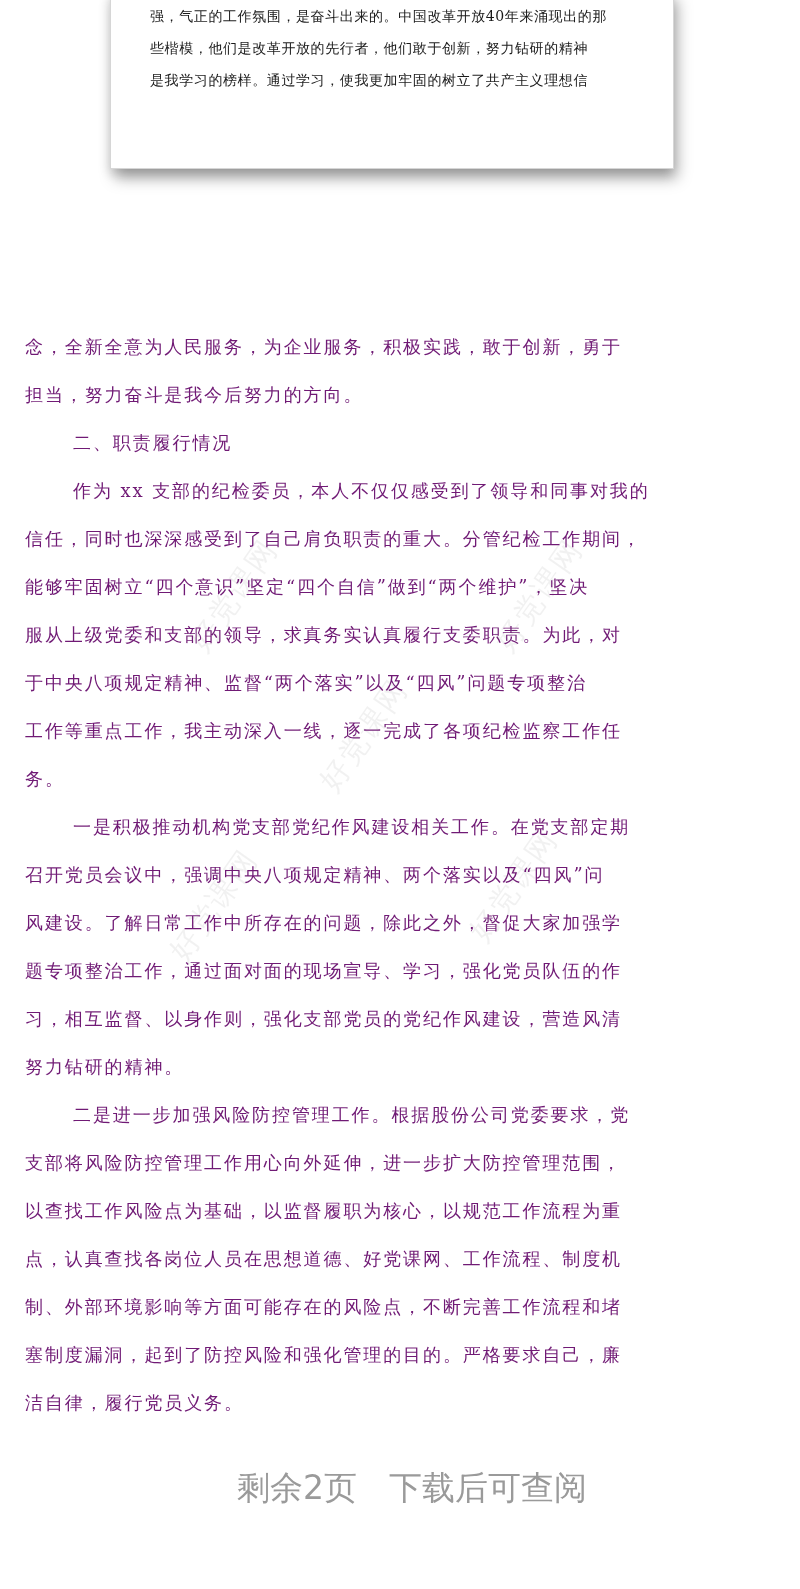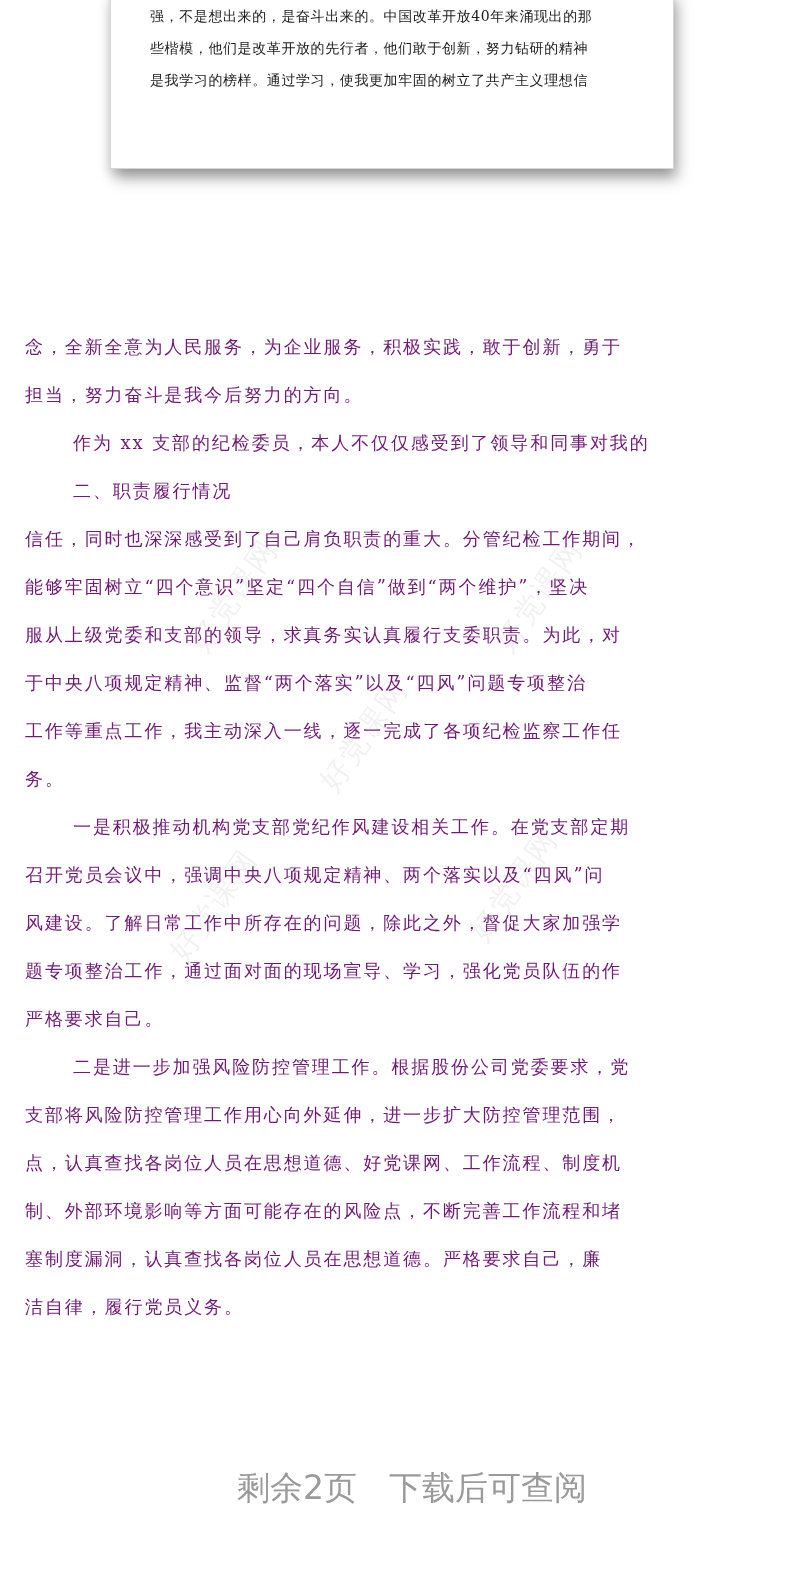--- a/index.html
+++ b/index.html
@@ -71,51 +71,53 @@
     color: #9a9a9a;
     letter-spacing: 0px;
   }
   .footer span + span { margin-left: 32px; }
 </style>
 </head>
 <body>
 
 <div class="card">
   <div class="card-lines">
-    <div class="card-line">强，不是想出来的，是奋斗出来的。中国改革开放40年来涌现出的那</div>
+    <div class="card-line">强，气正的工作氛围，是奋斗出来的。中国改革开放40年来涌现出的那</div>
     <div class="card-line">些楷模，他们是改革开放的先行者，他们敢于创新，努力钻研的精神</div>
     <div class="card-line">是我学习的榜样。通过学习，使我更加牢固的树立了共产主义理想信</div>
   </div>
 </div>
 
 <div class="watermark" style="left:170px; top:575px;">好党课网</div>
 <div class="watermark" style="left:475px; top:575px;">好党课网</div>
 <div class="watermark" style="left:300px; top:715px;">好党课网</div>
 <div class="watermark" style="left:150px; top:885px;">好党课网</div>
 <div class="watermark" style="left:450px; top:865px;">好党课网</div>
 
 <div class="main">
   <div class="line">念，全新全意为人民服务，为企业服务，积极实践，敢于创新，勇于</div>
   <div class="line">担当，努力奋斗是我今后努力的方向。</div>
+  <div class="line indent">二、职责履行情况</div>
   <div class="line indent">作为 xx 支部的纪检委员，本人不仅仅感受到了领导和同事对我的</div>
-  <div class="line indent">二、职责履行情况</div>
   <div class="line">信任，同时也深深感受到了自己肩负职责的重大。分管纪检工作期间，</div>
   <div class="line">能够牢固树立“四个意识”坚定“四个自信”做到“两个维护”，坚决</div>
   <div class="line">服从上级党委和支部的领导，求真务实认真履行支委职责。为此，对</div>
   <div class="line">于中央八项规定精神、监督“两个落实”以及“四风”问题专项整治</div>
   <div class="line">工作等重点工作，我主动深入一线，逐一完成了各项纪检监察工作任</div>
   <div class="line">务。</div>
   <div class="line indent">一是积极推动机构党支部党纪作风建设相关工作。在党支部定期</div>
   <div class="line">召开党员会议中，强调中央八项规定精神、两个落实以及“四风”问</div>
   <div class="line">风建设。了解日常工作中所存在的问题，除此之外，督促大家加强学</div>
   <div class="line">题专项整治工作，通过面对面的现场宣导、学习，强化党员队伍的作</div>
-  <div class="line">严格要求自己。</div>
+  <div class="line">习，相互监督、以身作则，强化支部党员的党纪作风建设，营造风清</div>
+  <div class="line">努力钻研的精神。</div>
   <div class="line indent">二是进一步加强风险防控管理工作。根据股份公司党委要求，党</div>
   <div class="line">支部将风险防控管理工作用心向外延伸，进一步扩大防控管理范围，</div>
+  <div class="line">以查找工作风险点为基础，以监督履职为核心，以规范工作流程为重</div>
   <div class="line">点，认真查找各岗位人员在思想道德、好党课网、工作流程、制度机</div>
   <div class="line">制、外部环境影响等方面可能存在的风险点，不断完善工作流程和堵</div>
-  <div class="line">塞制度漏洞，认真查找各岗位人员在思想道德。严格要求自己，廉</div>
+  <div class="line">塞制度漏洞，起到了防控风险和强化管理的目的。严格要求自己，廉</div>
   <div class="line">洁自律，履行党员义务。</div>
 </div>
 
 <div class="footer">
   <span>剩余2页</span><span>下载后可查阅</span>
 </div>
 
 </body></html>

